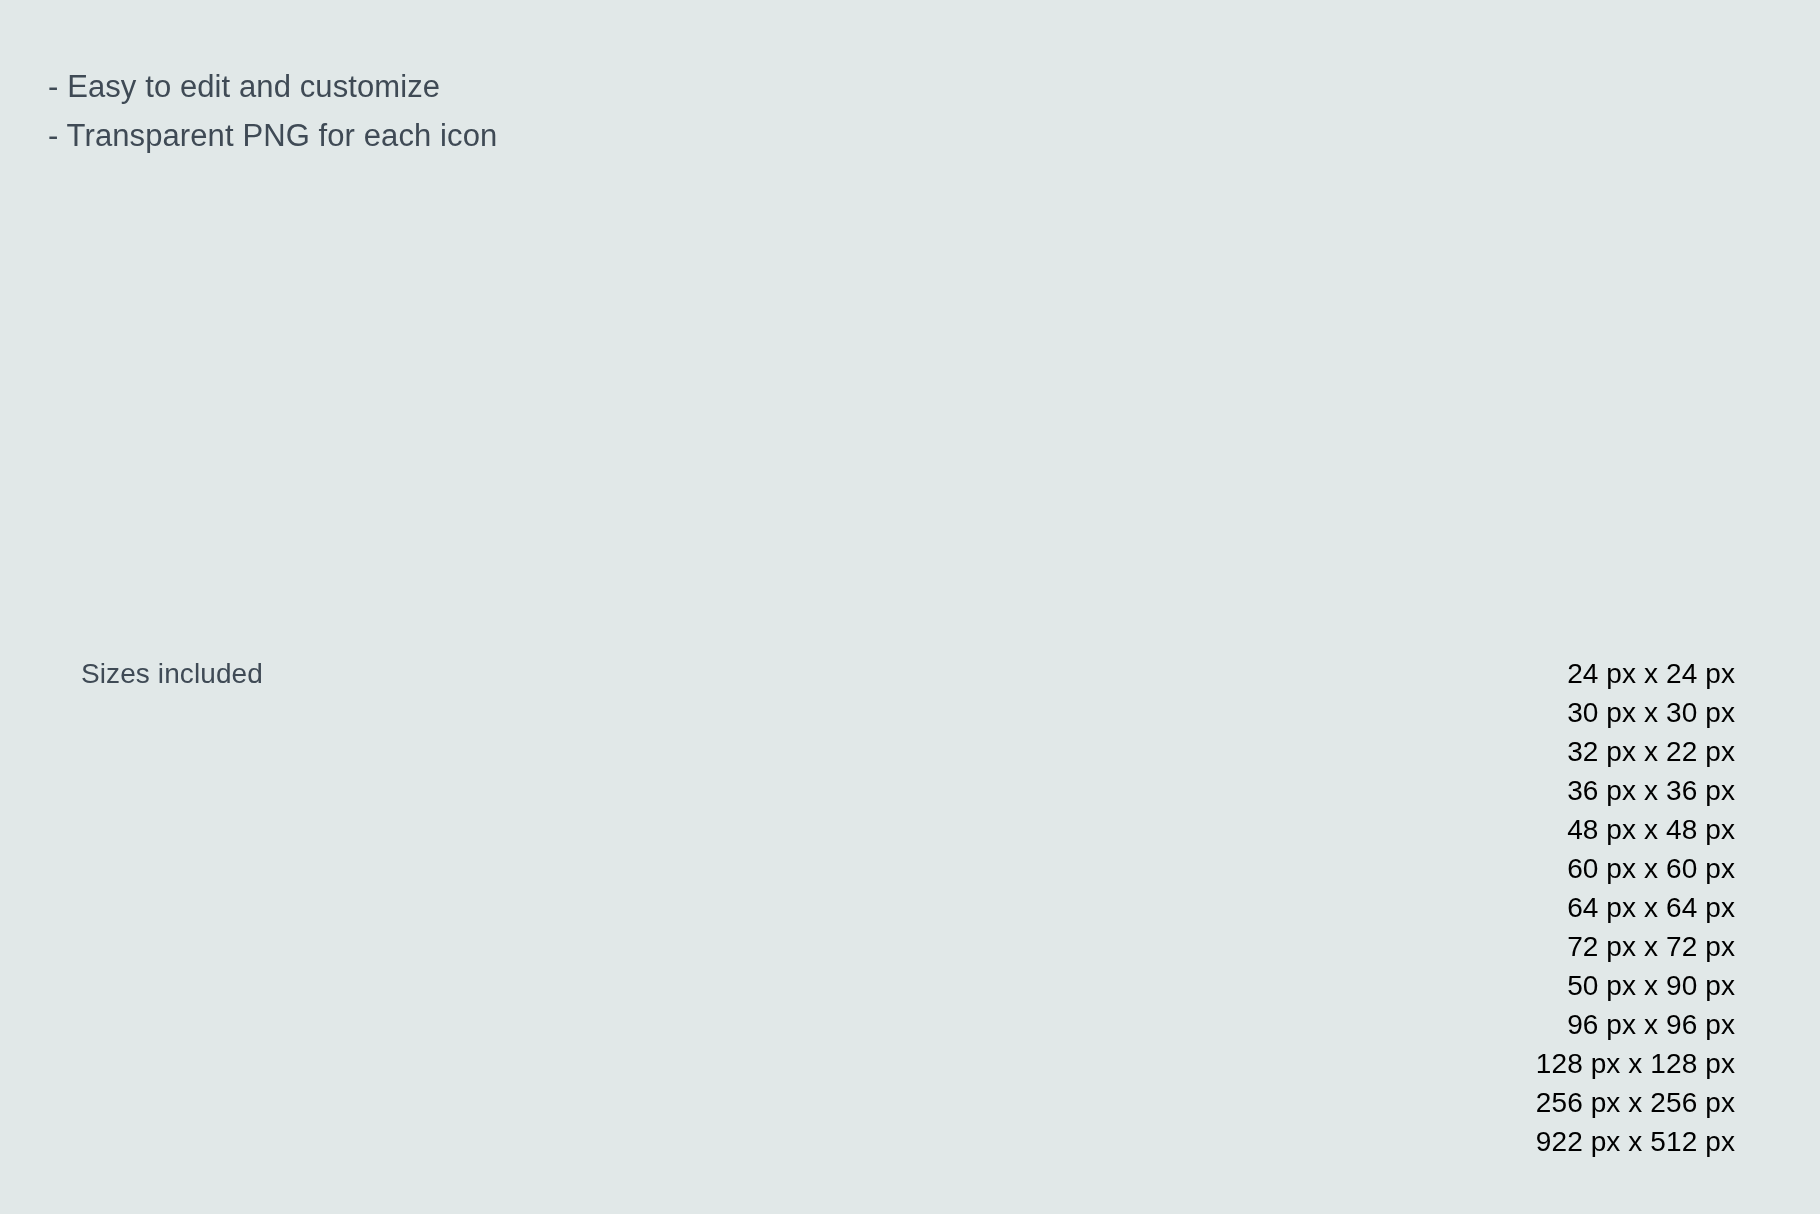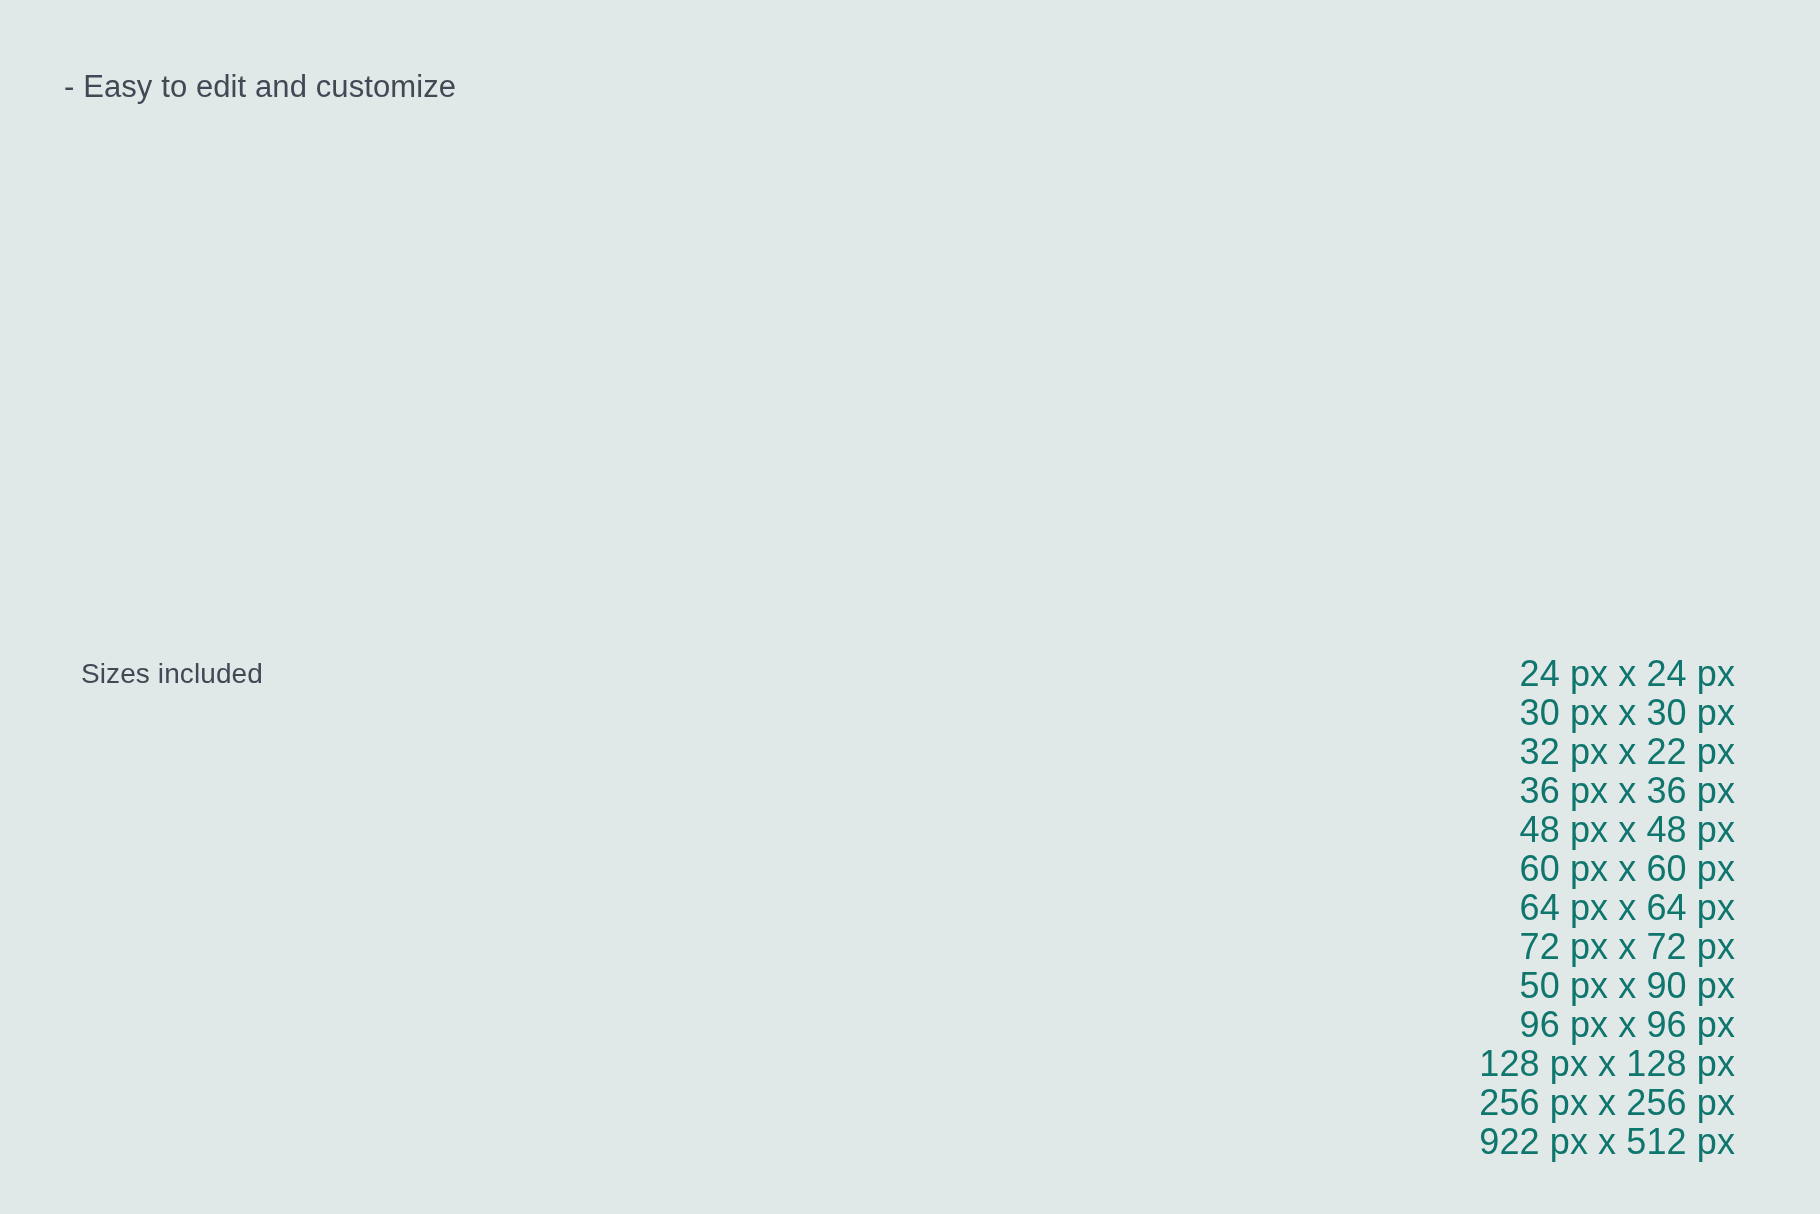--- a/index.html
+++ b/index.html
@@ -20,21 +20,21 @@
   .page {
     position: relative;
     width: 1820px;
     height: 1214px;
     background: #e1e8e8;
   }
 
   
   .feature-list {
     position: absolute;
-    left: 64px;
+    left: 48px;
     top: 62px;
     list-style: none;
   }
 
   .feature-item {
     font-size: 31px;
     font-weight: 300;
     line-height: 49px;
     letter-spacing: 0.1px;
     color: #3f4a55;
@@ -58,35 +58,36 @@
   
   .sizes-list {
     position: absolute;
     right: 85px;
     top: 654px;
     list-style: none;
     text-align: right;
   }
 
   .size-item {
-    font-size: 36px;
+    font-size: 28px;
     font-weight: 300;
     line-height: 39px;
     letter-spacing: 0.1px;
-    color: #0f766e;
+    color: #000000;
     white-space: nowrap;
   }
 </style>
 </head>
 <body>
 
 <div class="page">
 
   <ul class="feature-list">
     <li class="feature-item">- Easy to edit and customize</li>
+    <li class="feature-item">- Transparent PNG for each icon</li>
   </ul>
 
   <div class="sizes-label">Sizes included</div>
 
   <ul class="sizes-list">
     <li class="size-item">24 px x 24 px</li>
     <li class="size-item">30 px x 30 px</li>
     <li class="size-item">32 px x 22 px</li>
     <li class="size-item">36 px x 36 px</li>
     <li class="size-item">48 px x 48 px</li>

